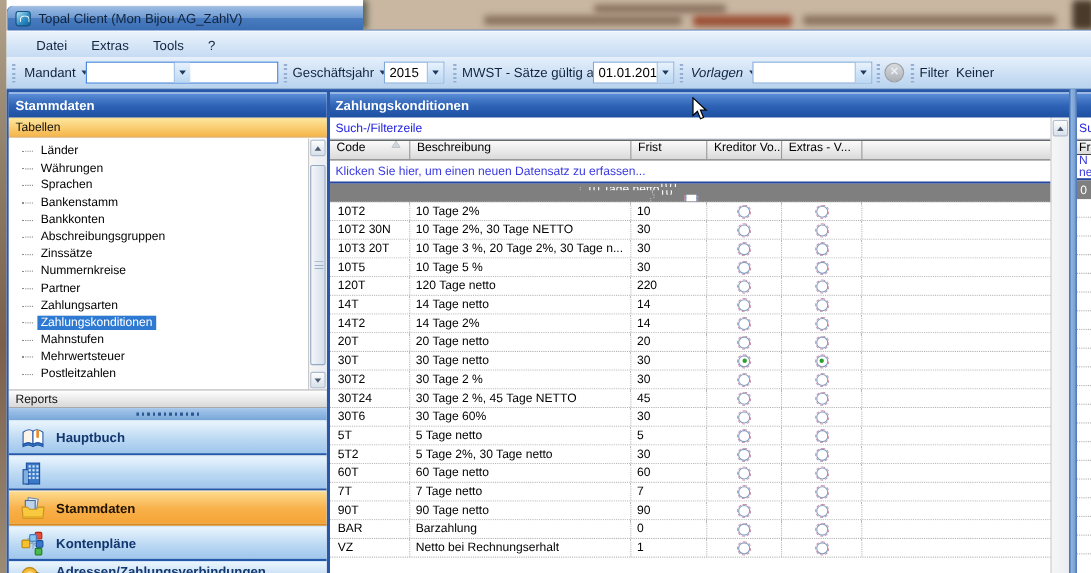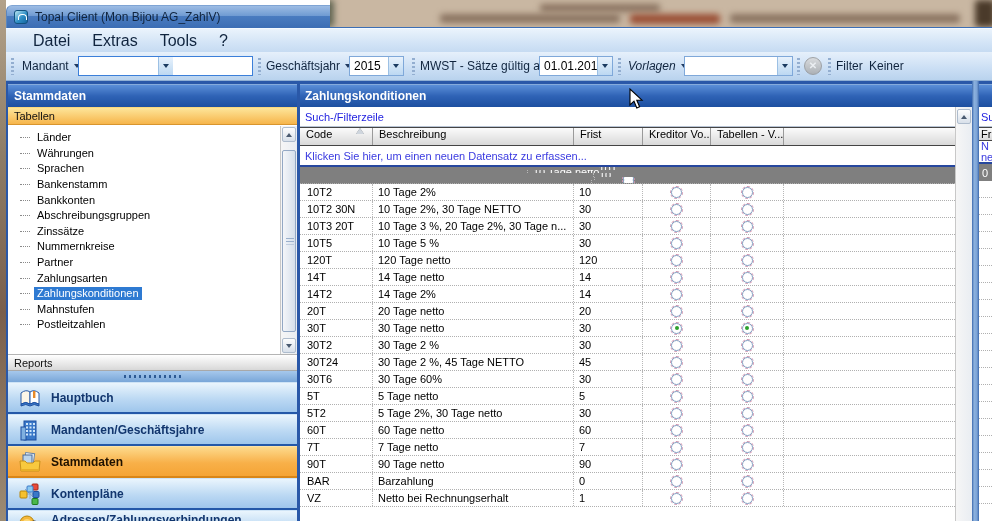--- a/index.html
+++ b/index.html
@@ -20,21 +20,21 @@
               display:flex; align-items:center; }
   .app-icon { width:14px; height:14px; margin:0 7px 0 7px; border-radius:3px;
               background:linear-gradient(135deg,#bfe8f2,#2f8fc6 55%,#1565a0); border:1px solid #12527f; position:relative; }
   .app-icon::after { content:""; position:absolute; left:3px; top:3px; width:7px; height:5px;
               border:1.5px solid #fff; border-bottom:none; border-radius:4px 4px 0 0; }
   .title-text { color:#10243e; font-size:12px; }
 
   .menubar { position:absolute; left:6px; top:28px; width:986px; height:24px;
              background:linear-gradient(#eaf3fc,#d3e4f6 60%,#c6dbf2); border-top:1px solid #f3f9ff;
              display:flex; align-items:center; padding-left:16px; }
-  .menu-item { padding:3px 11px; color:#10243e; font-size:16px; cursor:default; }
+  .menu-item { padding:3px 11px; color:#10243e; font-size:12px; cursor:default; }
 
   .toolbar { position:absolute; left:6px; top:52px; width:986px; height:29px;
              background:linear-gradient(#e6f0fb,#cadef4 60%,#b9d3ee); border-bottom:1px solid #8fafd4; }
   .tb { position:absolute; top:4px; height:20px; display:flex; align-items:center; color:#10243e; font-size:12px; }
   .grip { position:absolute; top:6px; width:3px; height:17px;
           background:repeating-linear-gradient(to bottom,#93aed0 0 2px,transparent 2px 4px); }
   .dd-arrow { display:inline-block; width:0; height:0; border-left:3.5px solid transparent;
               border-right:3.5px solid transparent; border-top:4px solid #203a60; margin-left:5px; }
   .combo { position:absolute; top:4px; height:20px; background:#fff; border:1px solid #7fa8d9;
            display:flex; align-items:center; font-size:12px; color:#000; }
@@ -269,20 +269,24 @@
         <div class="tree-item">
           <span class="tree-dash"></span>
           <span class="tree-label sel">Zahlungskonditionen</span>
         </div>
         <div class="tree-item">
           <span class="tree-dash"></span>
           <span class="tree-label">Mahnstufen</span>
         </div>
         <div class="tree-item">
           <span class="tree-dash"></span>
+          <span class="tree-label">Mehrwertsteuer</span>
+        </div>
+        <div class="tree-item">
+          <span class="tree-dash"></span>
           <span class="tree-label">Postleitzahlen</span>
         </div>
       </div>
     <div class="scroll-v" style="left:272px; top:42px; width:17px; height:228px;">
       <div class="sb-btn" style="top:1px;">
           <span class="arr-up"></span>
         </div>
       <div class="sb-thumb" style="top:24px; height:182px;">
           <span class="sb-grip"></span>
         </div>
@@ -318,21 +322,20 @@
                 <rect x="11.5" y="8.5" width="2" height="2"></rect>
                 <rect x="15" y="8.5" width="2" height="2"></rect>
                 <rect x="8" y="12" width="2" height="2"></rect>
                 <rect x="11.5" y="12" width="2" height="2"></rect>
                 <rect x="15" y="12" width="2" height="2"></rect>
                 <rect x="8" y="15.5" width="2" height="2"></rect>
                 <rect x="11.5" y="15.5" width="2" height="2"></rect>
                 <rect x="15" y="15.5" width="2" height="2"></rect>
               </g>
             </svg></span>
-          <span>Mandanten/Geschäftsjahre</span>
         </div>
         <div class="nav-item active">
           <span class="nicon"><svg viewBox="0 0 24 24">
               <rect x="7" y="3" width="9" height="10" fill="#e8f0f8" stroke="#6b86a8" transform="rotate(8 11 8)"></rect>
               <rect x="5" y="5" width="9" height="9" fill="#bcd4ea" stroke="#4a6a98"></rect>
               <path d="M2 11 L7 11 L9 13 L15 13 L17 11 L22 11 L21 21 L3 21 Z" fill="#f8c93e" stroke="#c8921a"></path>
               <path d="M3.5 19 L20.5 19 L21 21 L3 21 Z" fill="#e8ae28"></path>
             </svg></span>
           <span>Stammdaten</span>
         </div>
@@ -373,21 +376,21 @@
       <div class="hc" style="width:201px;">
           <span>Beschreibung</span>
         </div>
       <div class="hc" style="width:69px;">
           <span>Frist</span>
         </div>
       <div class="hc" style="width:68px;">
           <span>Kreditor Vo...</span>
         </div>
       <div class="hc" style="width:73px;">
-          <span>Tabellen - V...</span>
+          <span>Extras - V...</span>
         </div>
       <div class="hc" style="flex:1;"></div>
     </div>
     <div class="newrec-row">
       <span>Klicken Sie hier, um einen neuen Datensatz zu erfassen...</span>
     </div>
     <div class="rows" id="rows">
         <div class="trow sel">
           <div class="tc c-code">10T</div>
           <div class="tc c-besch">10 Tage netto</div>
@@ -444,21 +447,21 @@
             <span class="radio"></span>
           </div>
           <div class="tc c-deb">
             <span class="radio"></span>
           </div>
           <div class="tc c-fill"></div>
         </div>
         <div class="trow">
           <div class="tc c-code">120T</div>
           <div class="tc c-besch">120 Tage netto</div>
-          <div class="tc c-frist">120</div>
+          <div class="tc c-frist">220</div>
           <div class="tc c-kred">
             <span class="radio"></span>
           </div>
           <div class="tc c-deb">
             <span class="radio"></span>
           </div>
           <div class="tc c-fill"></div>
         </div>
         <div class="trow">
           <div class="tc c-code">14T</div>

